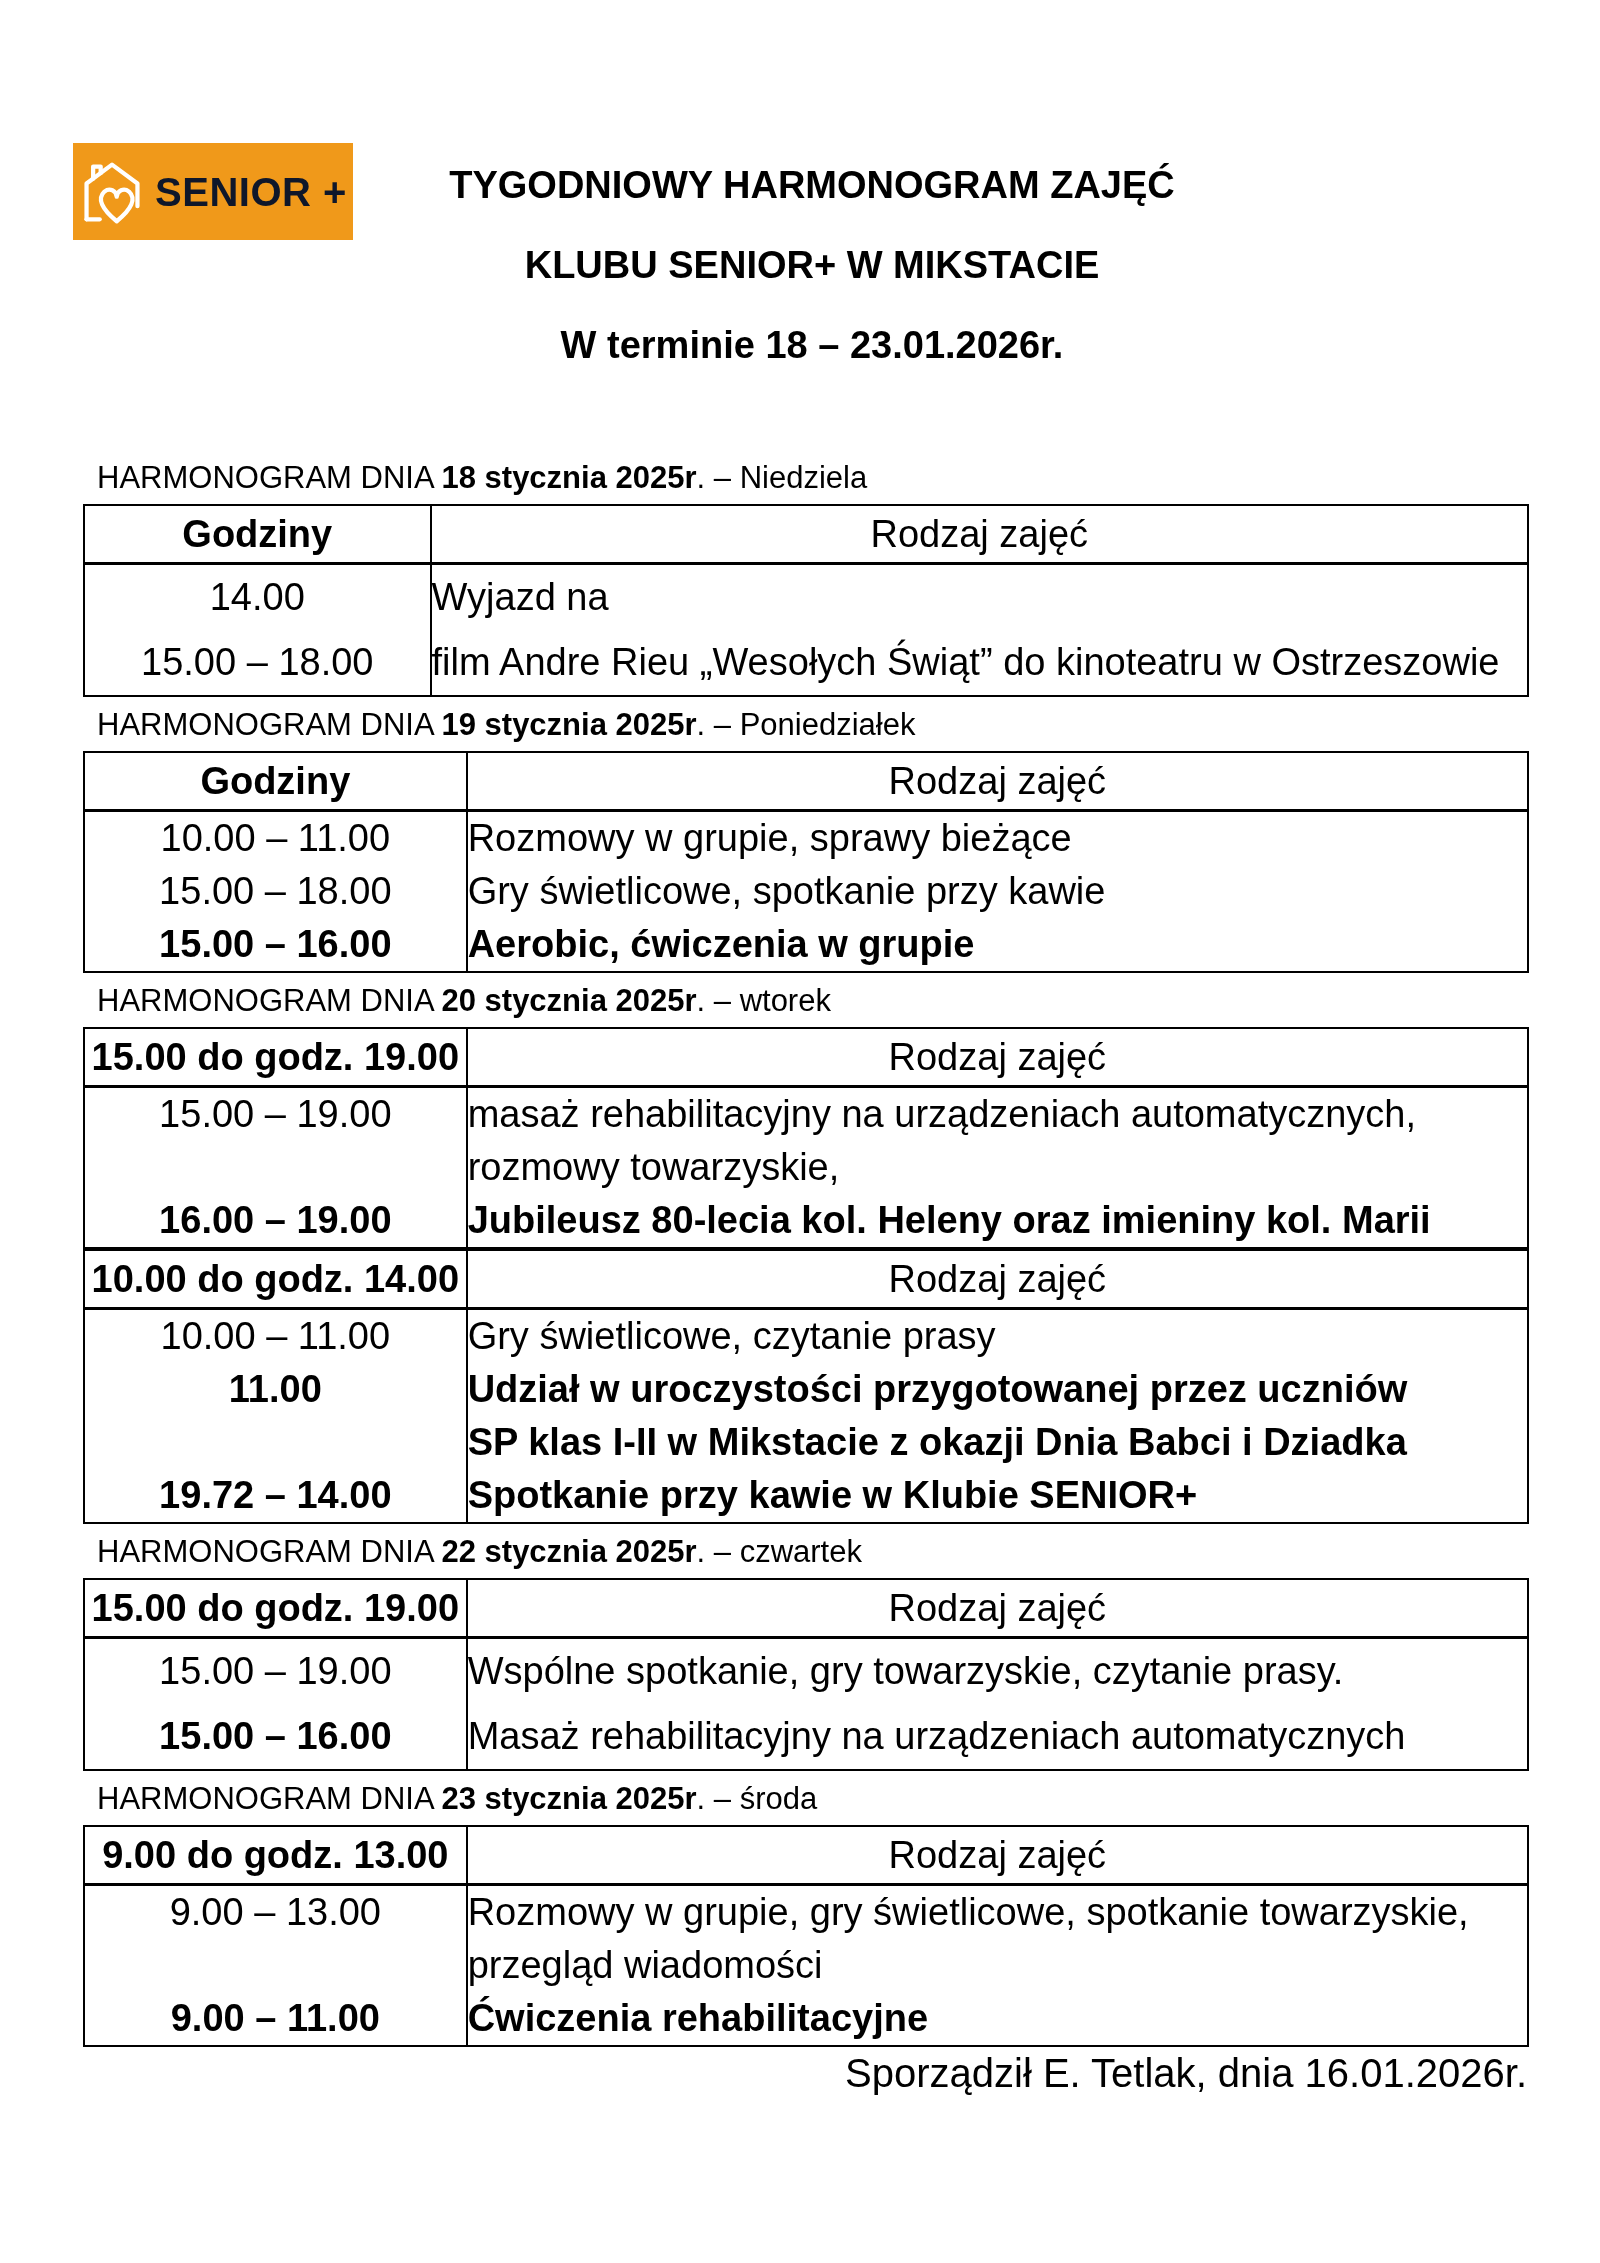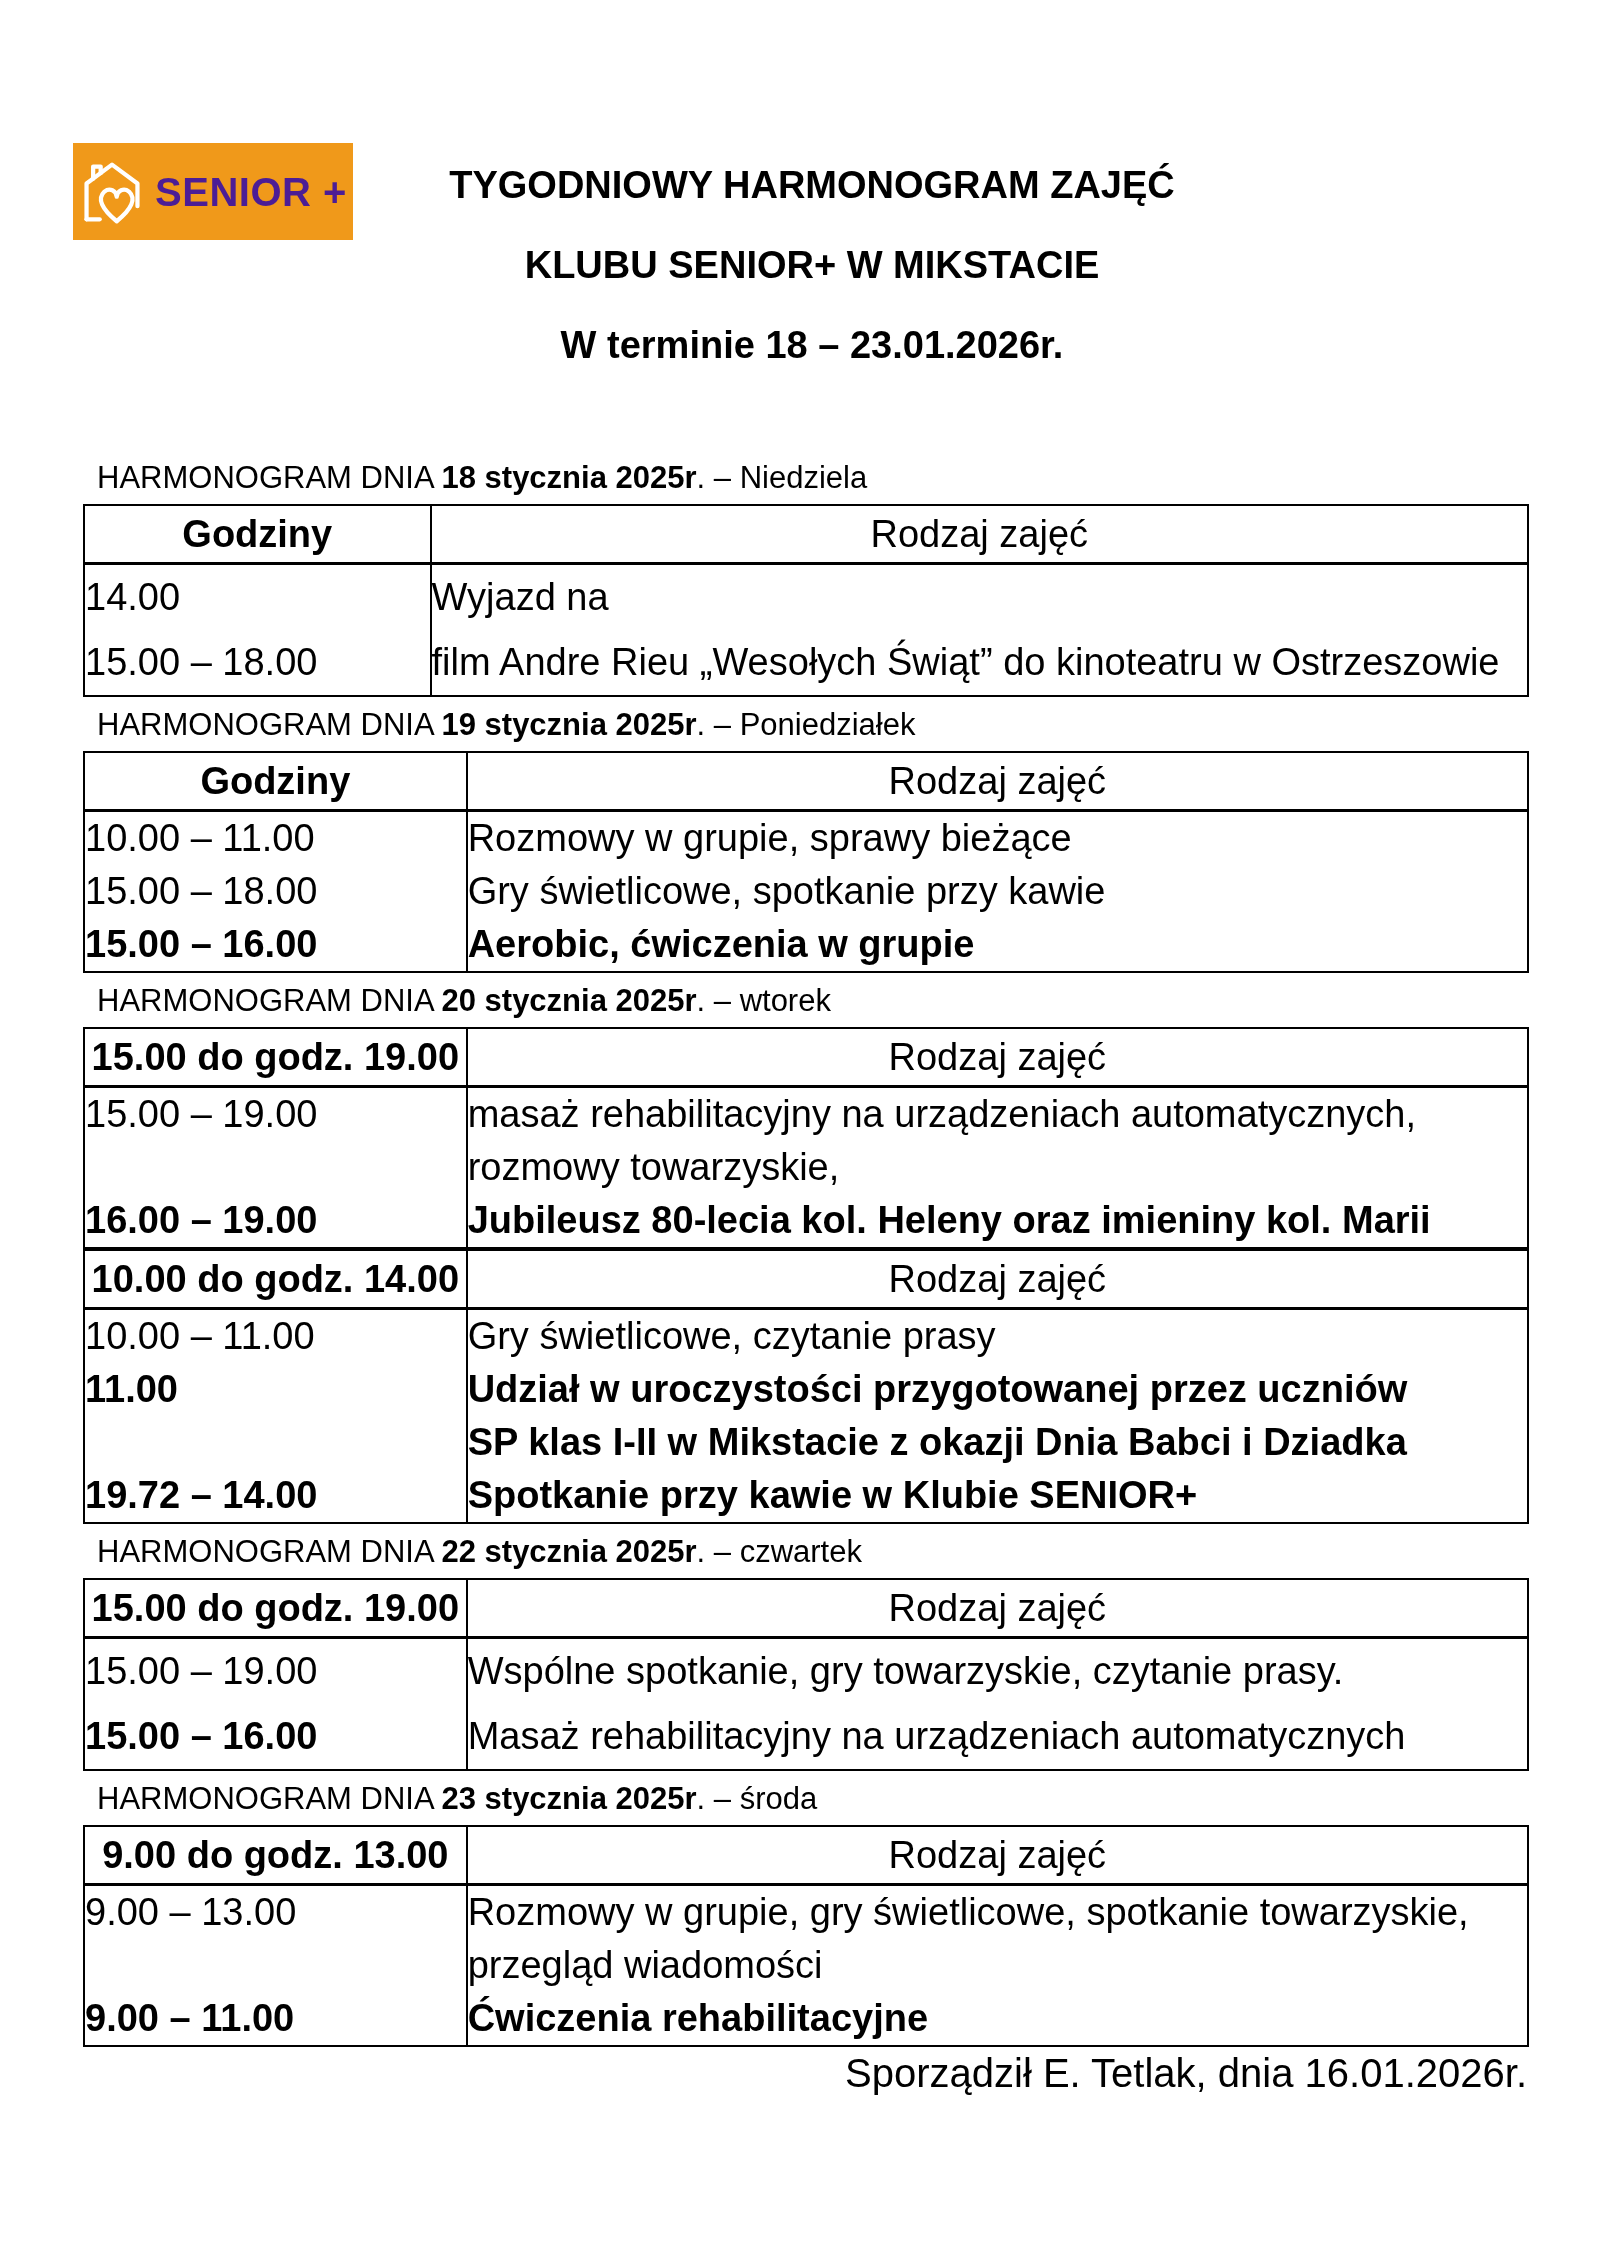--- a/index.html
+++ b/index.html
@@ -15,21 +15,21 @@
 
   
   .logo {
     position:absolute; left:73px; top:143px;
     width:280px; height:97px;
     display:flex; align-items:center; justify-content:center;
     gap:10px;
   }
   .logo-icon { width:66px; height:74px; flex:0 0 auto; }
   .logo-text {
-    color:#4c1d95; font-weight:700; font-size:40px; line-height:1;
+    color:#0f172a; font-weight:700; font-size:40px; line-height:1;
     letter-spacing:0.5px; white-space:nowrap;
   }
 
   .titles {
     position:absolute; left:12px; top:145px; width:100%;
     text-align:center; font-weight:700; font-size:38px; line-height:80px;
     white-space:nowrap;
   }
 
   
@@ -58,21 +58,21 @@
   table.schedule thead th {
     height:56px;
     border-bottom:3px solid #000;
     text-align:center;
   }
   th.time-h { font-weight:700; border-right:2px solid #000; }
   th.act-h  { font-weight:400; }
 
   table.schedule tbody td { height:53px; }
   table.schedule.rows-2 tbody td { height:65px; }
-  td.time { text-align:left; border-right:2px solid #000; }
+  td.time { text-align:center; border-right:2px solid #000; }
   td.act  { text-align:left; padding-left:18px; }
   .b { font-weight:700; }
 
   .footer {
     text-align:right; font-size:40px; line-height:44px; margin-top:4px;
     padding-right:2px;
   }
 </style>
 </head>
 <body>

